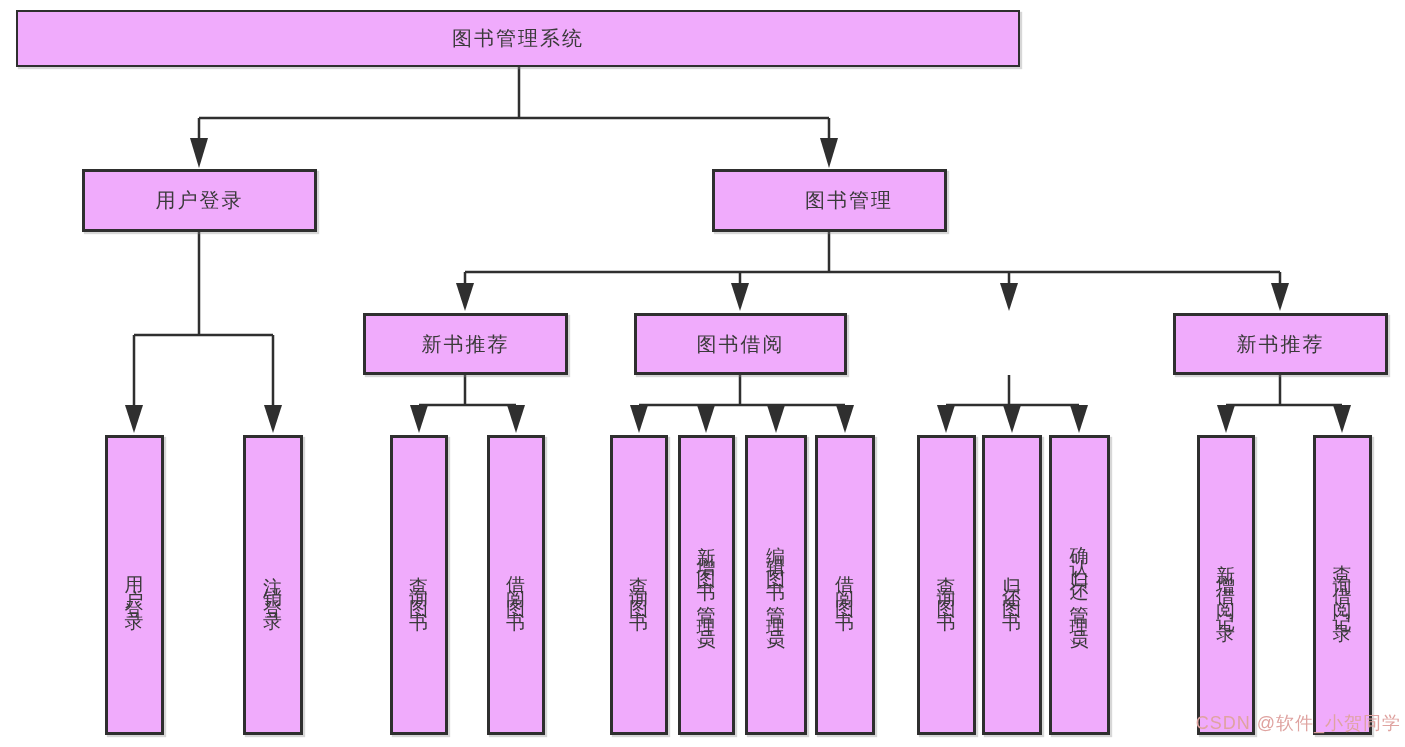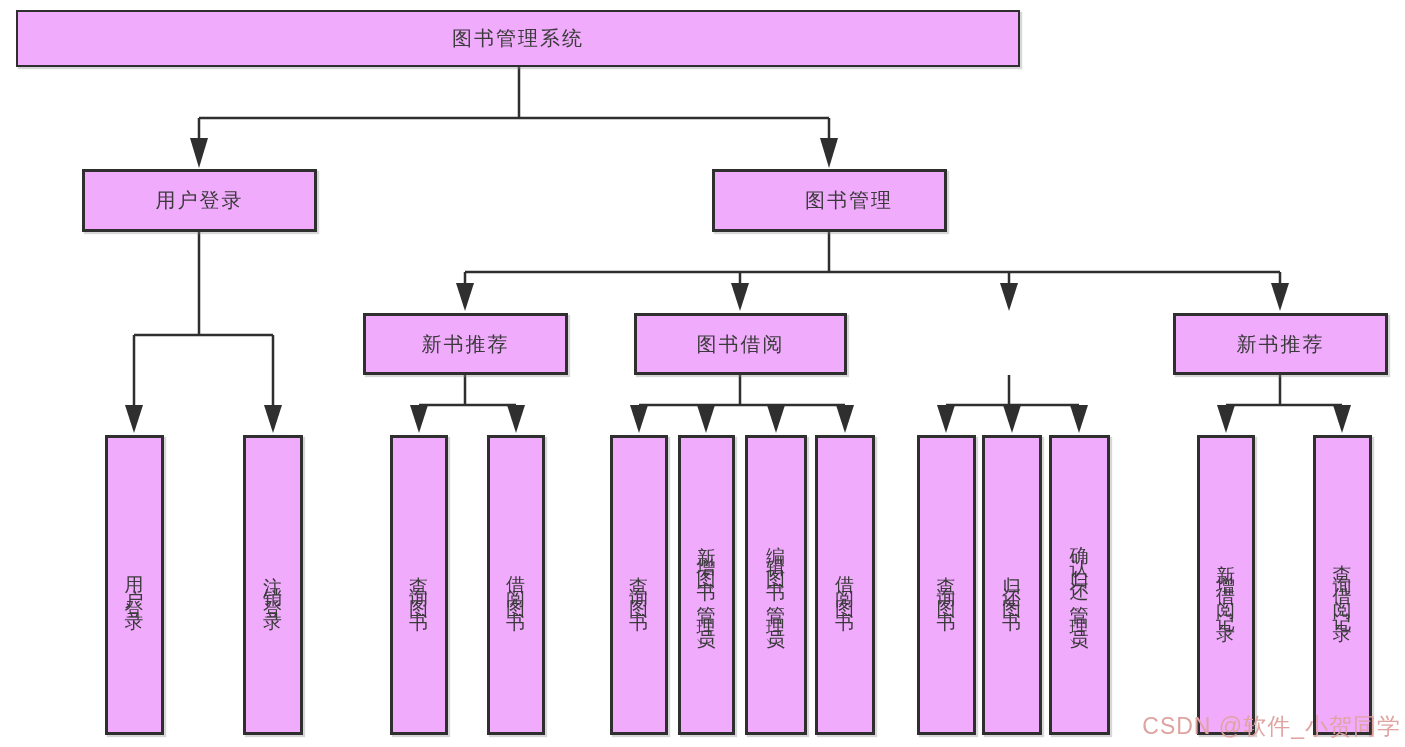--- a/index.html
+++ b/index.html
@@ -54,21 +54,21 @@
     writing-mode: vertical-rl;
     text-orientation: mixed;
     letter-spacing: 12px;
     line-height: 1;
     white-space: nowrap;
   }
   .watermark {
     position: absolute;
     top: 711px;
     right: 4px;
-    font-size: 23px;
+    font-size: 18px;
     color: #dfa3a0;
     letter-spacing: 1px;
     white-space: nowrap;
     margin-left: 35px;
   }
 </style>
 </head>
 <body>
 
 <div class="stage">

